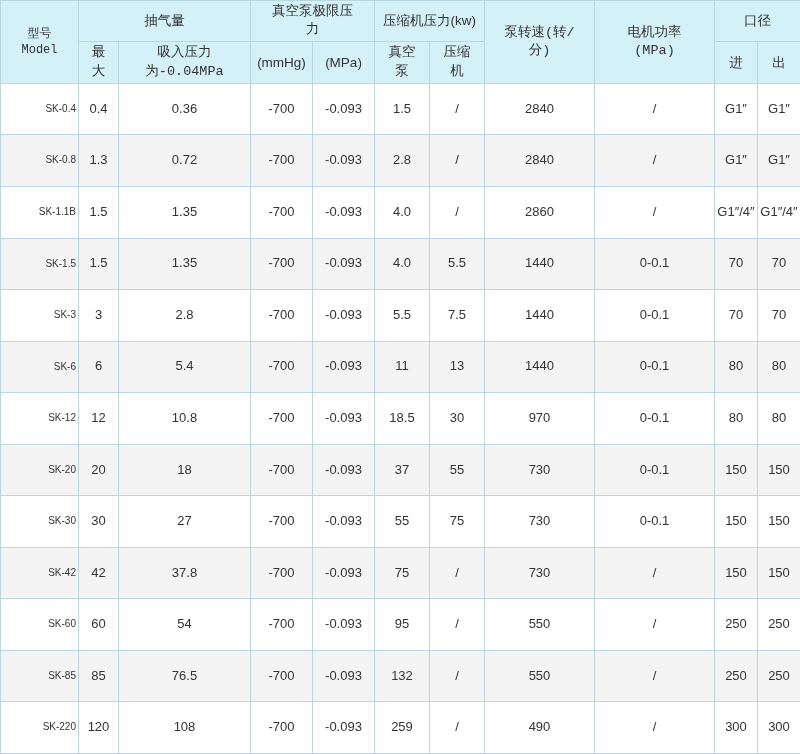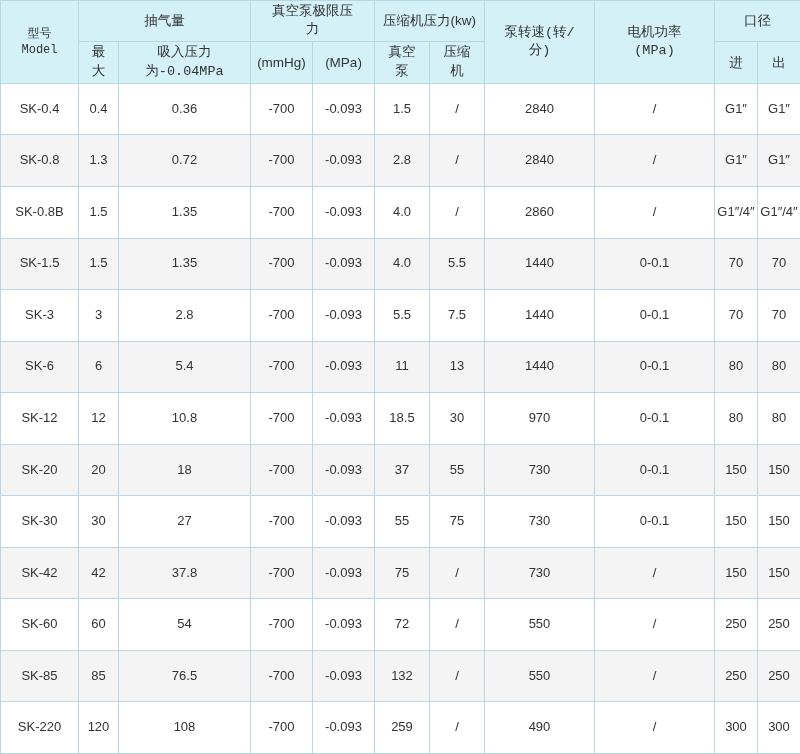--- a/index.html
+++ b/index.html
@@ -40,21 +40,22 @@
     font-size: 12px;
     line-height: 1.9;
   }
   table.spec tbody tr.odd td {
     background: #ffffff;
   }
   table.spec tbody tr.even td {
     background: #f4f4f4;
   }
   table.spec tbody td.model {
-    font-size: 13px;
+    font-size: 10px;
+    text-align: right;
   }
   .narrow-wrap {
     display: block;
     line-height: 1.35;
     font-family: Liberation Mono, monospace;
   }
   
   col.c-model   { width: 78px; }
   col.c-max     { width: 40px; }
   col.c-suction { width: 132px; }
@@ -152,21 +153,21 @@
       <td>-700</td>
       <td>-0.093</td>
       <td>2.8</td>
       <td>/</td>
       <td>2840</td>
       <td>/</td>
       <td>G1″</td>
       <td>G1″</td>
     </tr>
     <tr class="odd">
-      <td class="model">SK-0.8B</td>
+      <td class="model">SK-1.1B</td>
       <td>1.5</td>
       <td>1.35</td>
       <td>-700</td>
       <td>-0.093</td>
       <td>4.0</td>
       <td>/</td>
       <td>2860</td>
       <td>/</td>
       <td>G1″/4″</td>
       <td>G1″/4″</td>
@@ -261,21 +262,21 @@
       <td>/</td>
       <td>150</td>
       <td>150</td>
     </tr>
     <tr class="odd">
       <td class="model">SK-60</td>
       <td>60</td>
       <td>54</td>
       <td>-700</td>
       <td>-0.093</td>
-      <td>72</td>
+      <td>95</td>
       <td>/</td>
       <td>550</td>
       <td>/</td>
       <td>250</td>
       <td>250</td>
     </tr>
     <tr class="even">
       <td class="model">SK-85</td>
       <td>85</td>
       <td>76.5</td>

